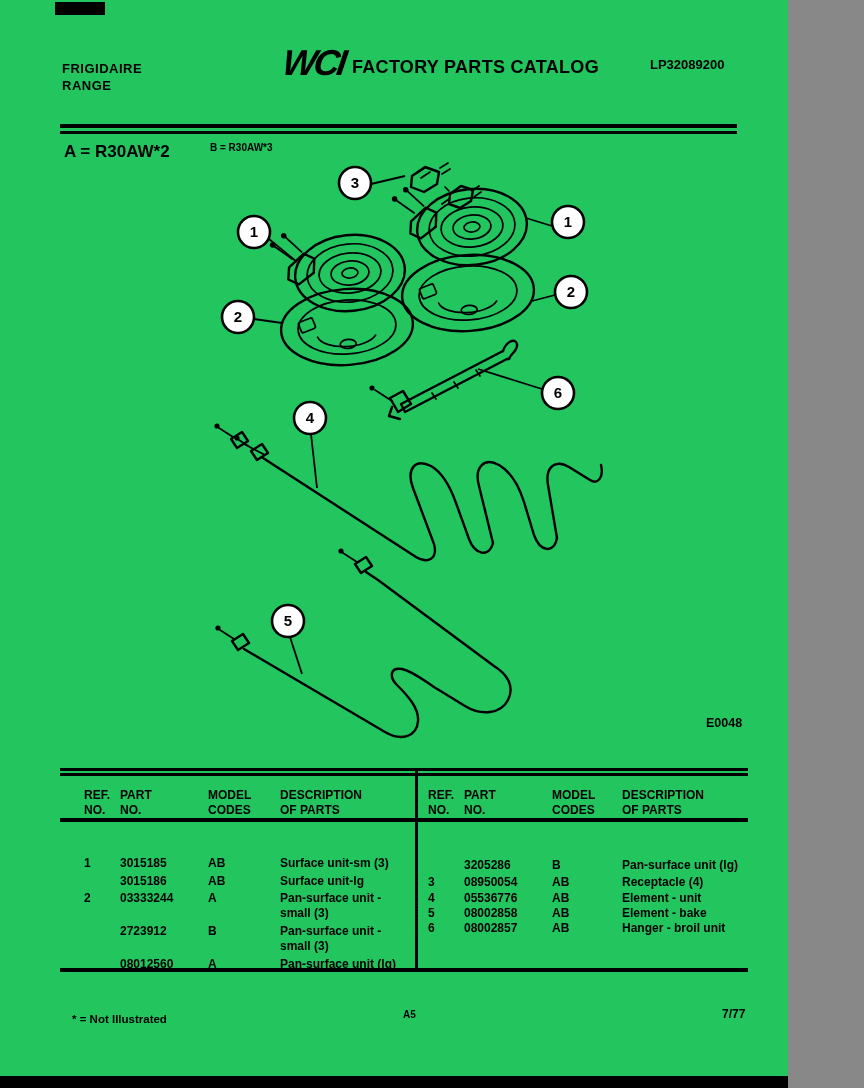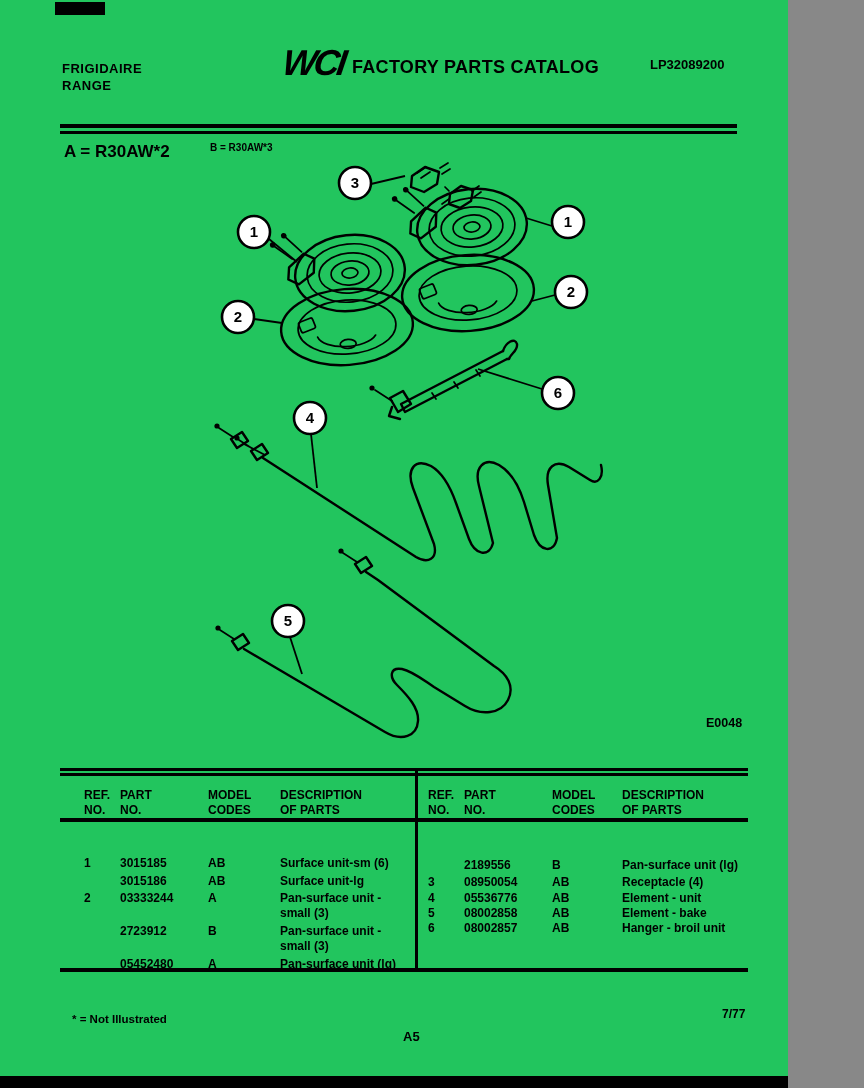--- a/index.html
+++ b/index.html
@@ -26,21 +26,21 @@
   svg .callout text{font-family:"Liberation Sans",sans-serif;font-size:15px;font-weight:bold;
                     text-anchor:middle;fill:#000;}
   .figcode{left:658px;top:716px;font-size:12.5px;padding-left:48px;}
   
   .hdr-row,.t-row{position:absolute;left:0;width:864px;font-size:12px;font-weight:bold;line-height:15px;}
   .hdr-row span,.t-row span{position:absolute;top:8px;white-space:pre-line;}
   .lt .c1{left:84px;}  .lt .c2{left:120px;} .lt .c3{left:208px;} .lt .c4{left:280px;width:132px;}
   .rt .c1{left:428px;} .rt .c2{left:464px;} .rt .c3{left:552px;} .rt .c4{left:622px;width:142px;}
   
   .foot-note{left:72px;top:1013px;font-size:11.5px;}
-  .foot-page{left:403px;top:1009px;font-size:13px;margin-top:20px;}
+  .foot-page{left:403px;top:1009px;font-size:10px;}
   .foot-date{left:722px;top:1007px;font-size:12px;}
   
   .artifact{position:absolute;background:#000;}
 </style>
 </head>
 <body>
 
 <div class="page">
 
   <div class="artifact" style="left:55px;top:2px;width:50px;height:13px;"></div>
@@ -191,21 +191,21 @@
     <span class="c3">MODEL
 CODES</span>
     <span class="c4">DESCRIPTION
 OF PARTS</span>
   </div>
 
   <div class="t-row lt" style="top:848px;">
     <span class="c1">1</span>
     <span class="c2">3015185</span>
     <span class="c3">AB</span>
-    <span class="c4">Surface unit-sm (6)</span>
+    <span class="c4">Surface unit-sm (3)</span>
   </div>
   <div class="t-row lt" style="top:866px;">
     <span class="c1"></span>
     <span class="c2">3015186</span>
     <span class="c3">AB</span>
     <span class="c4">Surface unit-lg</span>
   </div>
   <div class="t-row lt" style="top:883px;">
     <span class="c1">2</span>
     <span class="c2">03333244</span>
@@ -215,28 +215,28 @@
   </div>
   <div class="t-row lt" style="top:916px;">
     <span class="c1"></span>
     <span class="c2">2723912</span>
     <span class="c3">B</span>
     <span class="c4">Pan-surface unit -
 small (3)</span>
   </div>
   <div class="t-row lt" style="top:949px;">
     <span class="c1"></span>
-    <span class="c2">05452480</span>
+    <span class="c2">08012560</span>
     <span class="c3">A</span>
     <span class="c4">Pan-surface unit (lg)</span>
   </div>
 
   <div class="t-row rt" style="top:850px;">
     <span class="c1"></span>
-    <span class="c2">2189556</span>
+    <span class="c2">3205286</span>
     <span class="c3">B</span>
     <span class="c4">Pan-surface unit (lg)</span>
   </div>
   <div class="t-row rt" style="top:867px;">
     <span class="c1">3</span>
     <span class="c2">08950054</span>
     <span class="c3">AB</span>
     <span class="c4">Receptacle (4)</span>
   </div>
   <div class="t-row rt" style="top:883px;">

